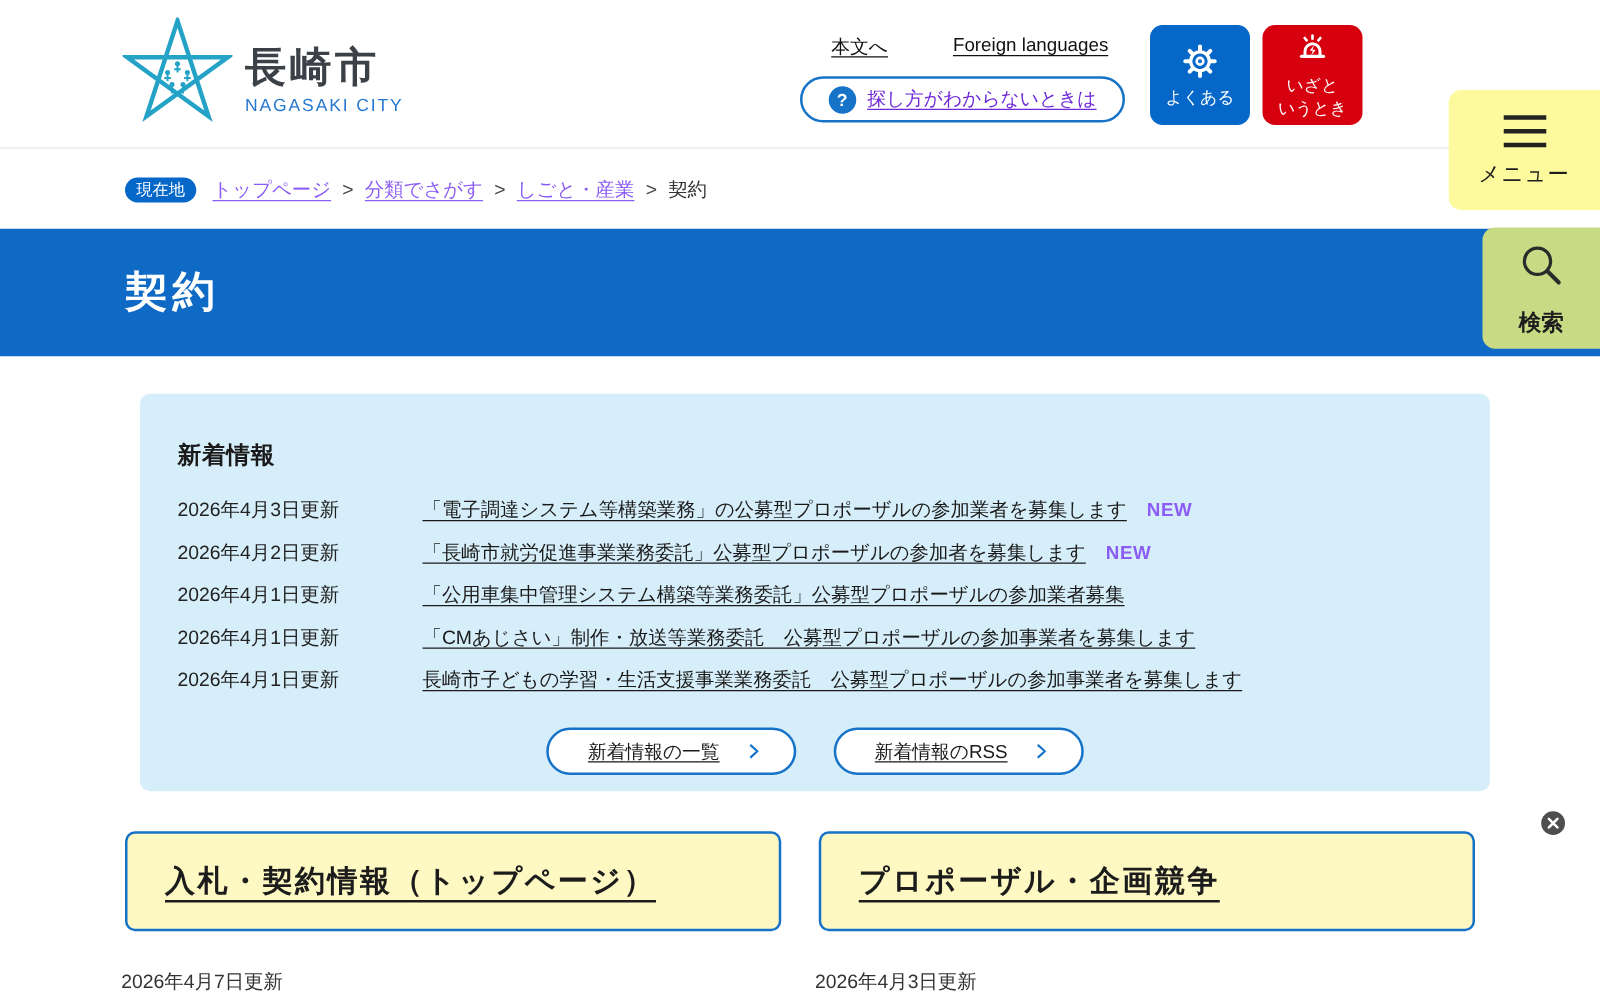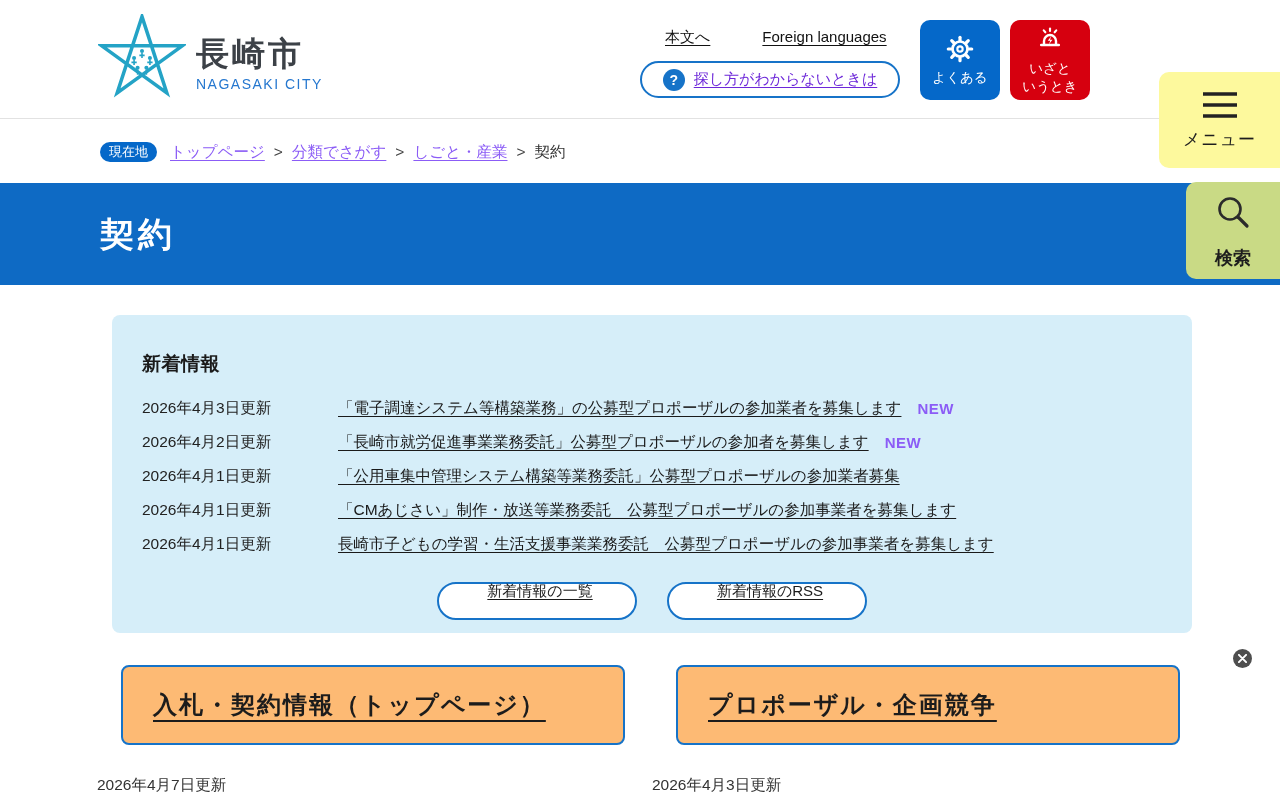--- a/index.html
+++ b/index.html
@@ -85,31 +85,31 @@
   .news-heading { font-size:19px; font-weight:bold; color:#1a1a1a; margin-bottom:14px; letter-spacing:0.5px; }
   .news-row { display:flex; align-items:center; height:34px; font-size:15.5px; }
   .n-date { width:196px; flex-shrink:0; color:#222; }
   .n-link { color:#1a1a1a; text-decoration:underline; text-underline-offset:3px; cursor:pointer; }
   .n-new { color:#8b5cf6; font-weight:bold; margin-left:16px; font-size:15px; letter-spacing:0.5px; }
 
   .news-buttons { display:flex; justify-content:center; gap:30px; margin-top:21px; }
   .pill {
     height:38px; min-width:200px; background:#fff; border:2px solid #1673c8; border-radius:19px;
     display:flex; align-items:center; justify-content:center; gap:20px;
-    font-size:15px; padding:0 20px 0 26px; text-decoration:none; cursor:pointer; font-family:inherit;flex-direction:column;
+    font-size:15px; padding:0 20px 0 26px; text-decoration:none; cursor:pointer; font-family:inherit;
   }
   .pill .lbl { color:#1a1a1a; text-decoration:underline; text-underline-offset:3px; }
   .pill svg { width:14px; height:14px; }
 
   
   .cards { position:absolute; left:100px; top:665px; width:1080px; display:flex; gap:30px; }
   .card-col { flex:1; display:flex; flex-direction:column; }
   .card {
-    height:80px; background:#fdba74; border:2px solid #1673c8; border-radius:8px;
-    display:flex; align-items:center; padding:0 30px; text-decoration:none; cursor:pointer;margin-left:21px;
+    height:80px; background:#fef9c3; border:2px solid #1673c8; border-radius:8px;
+    display:flex; align-items:center; padding:0 30px; text-decoration:none; cursor:pointer;
   }
   .card-title {
     font-size:24px; font-weight:bold; color:#1c1c1c; letter-spacing:2px;
     text-decoration:underline; text-underline-offset:7px; text-decoration-thickness:2px;
   }
   .card-updated { margin-top:30px; font-size:15.5px; color:#333; margin-left:-3px; }
 
   
   .close-fab {
     position:absolute; left:1233px; top:649px; width:19px; height:19px; border-radius:50%;

